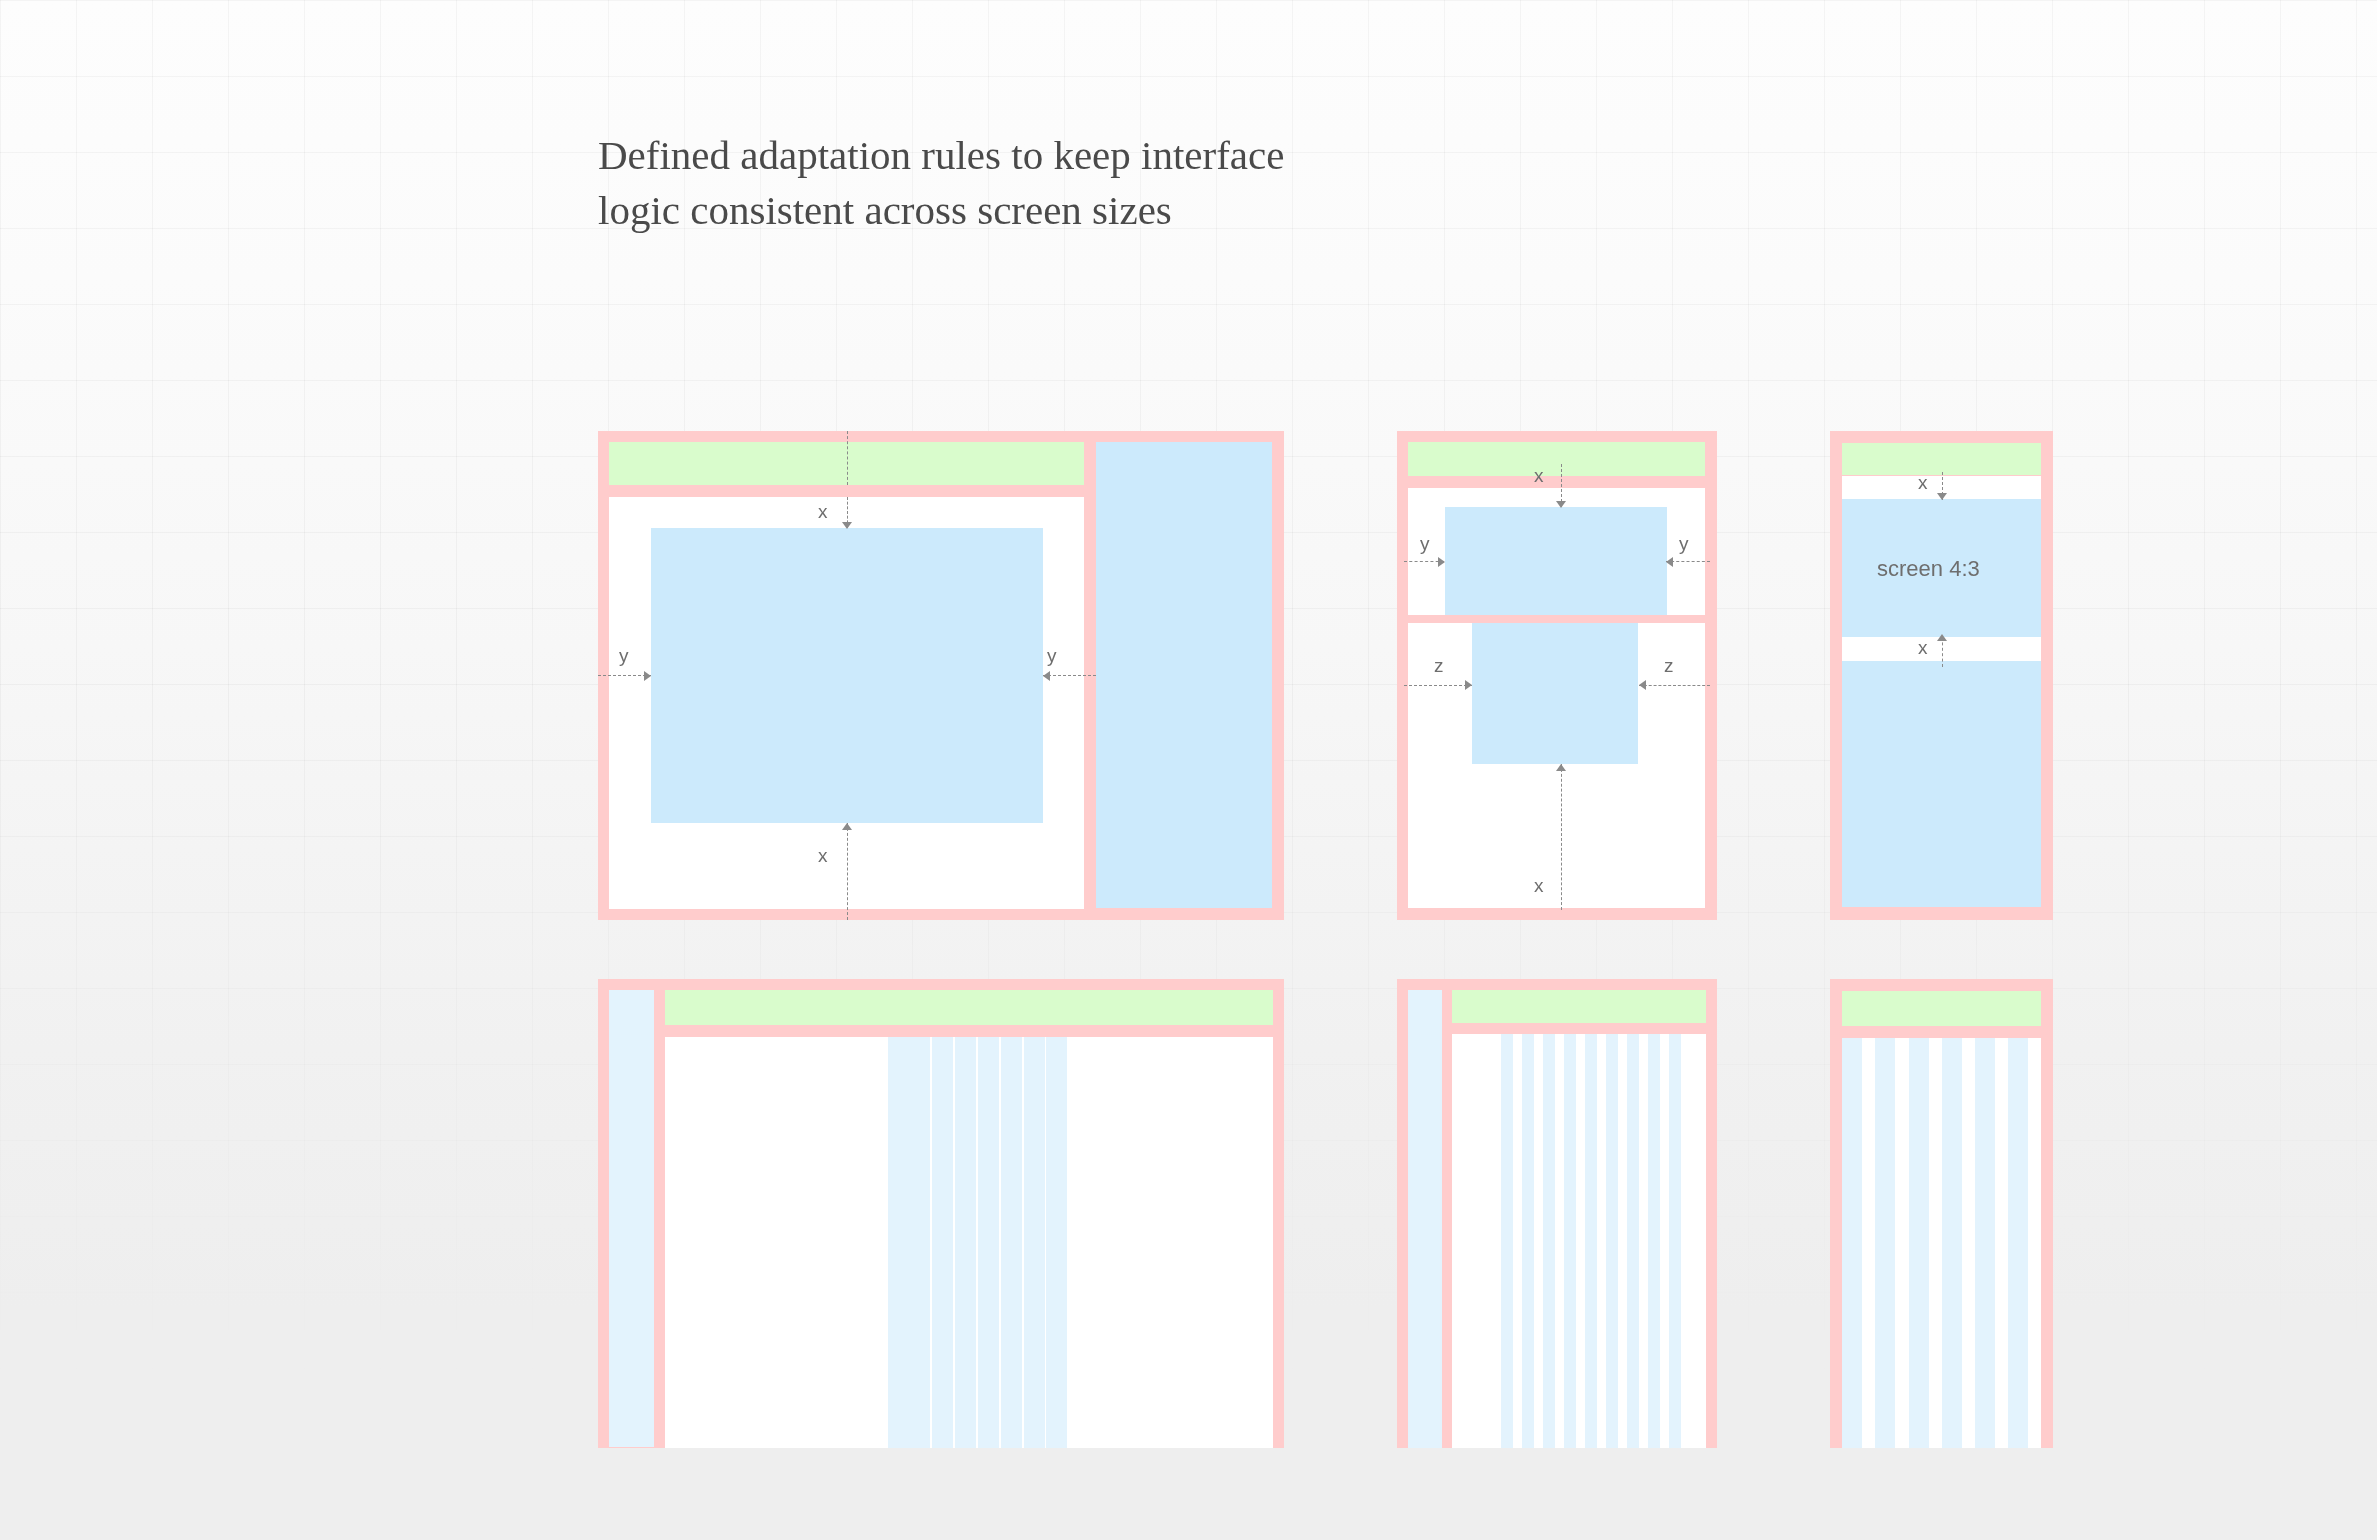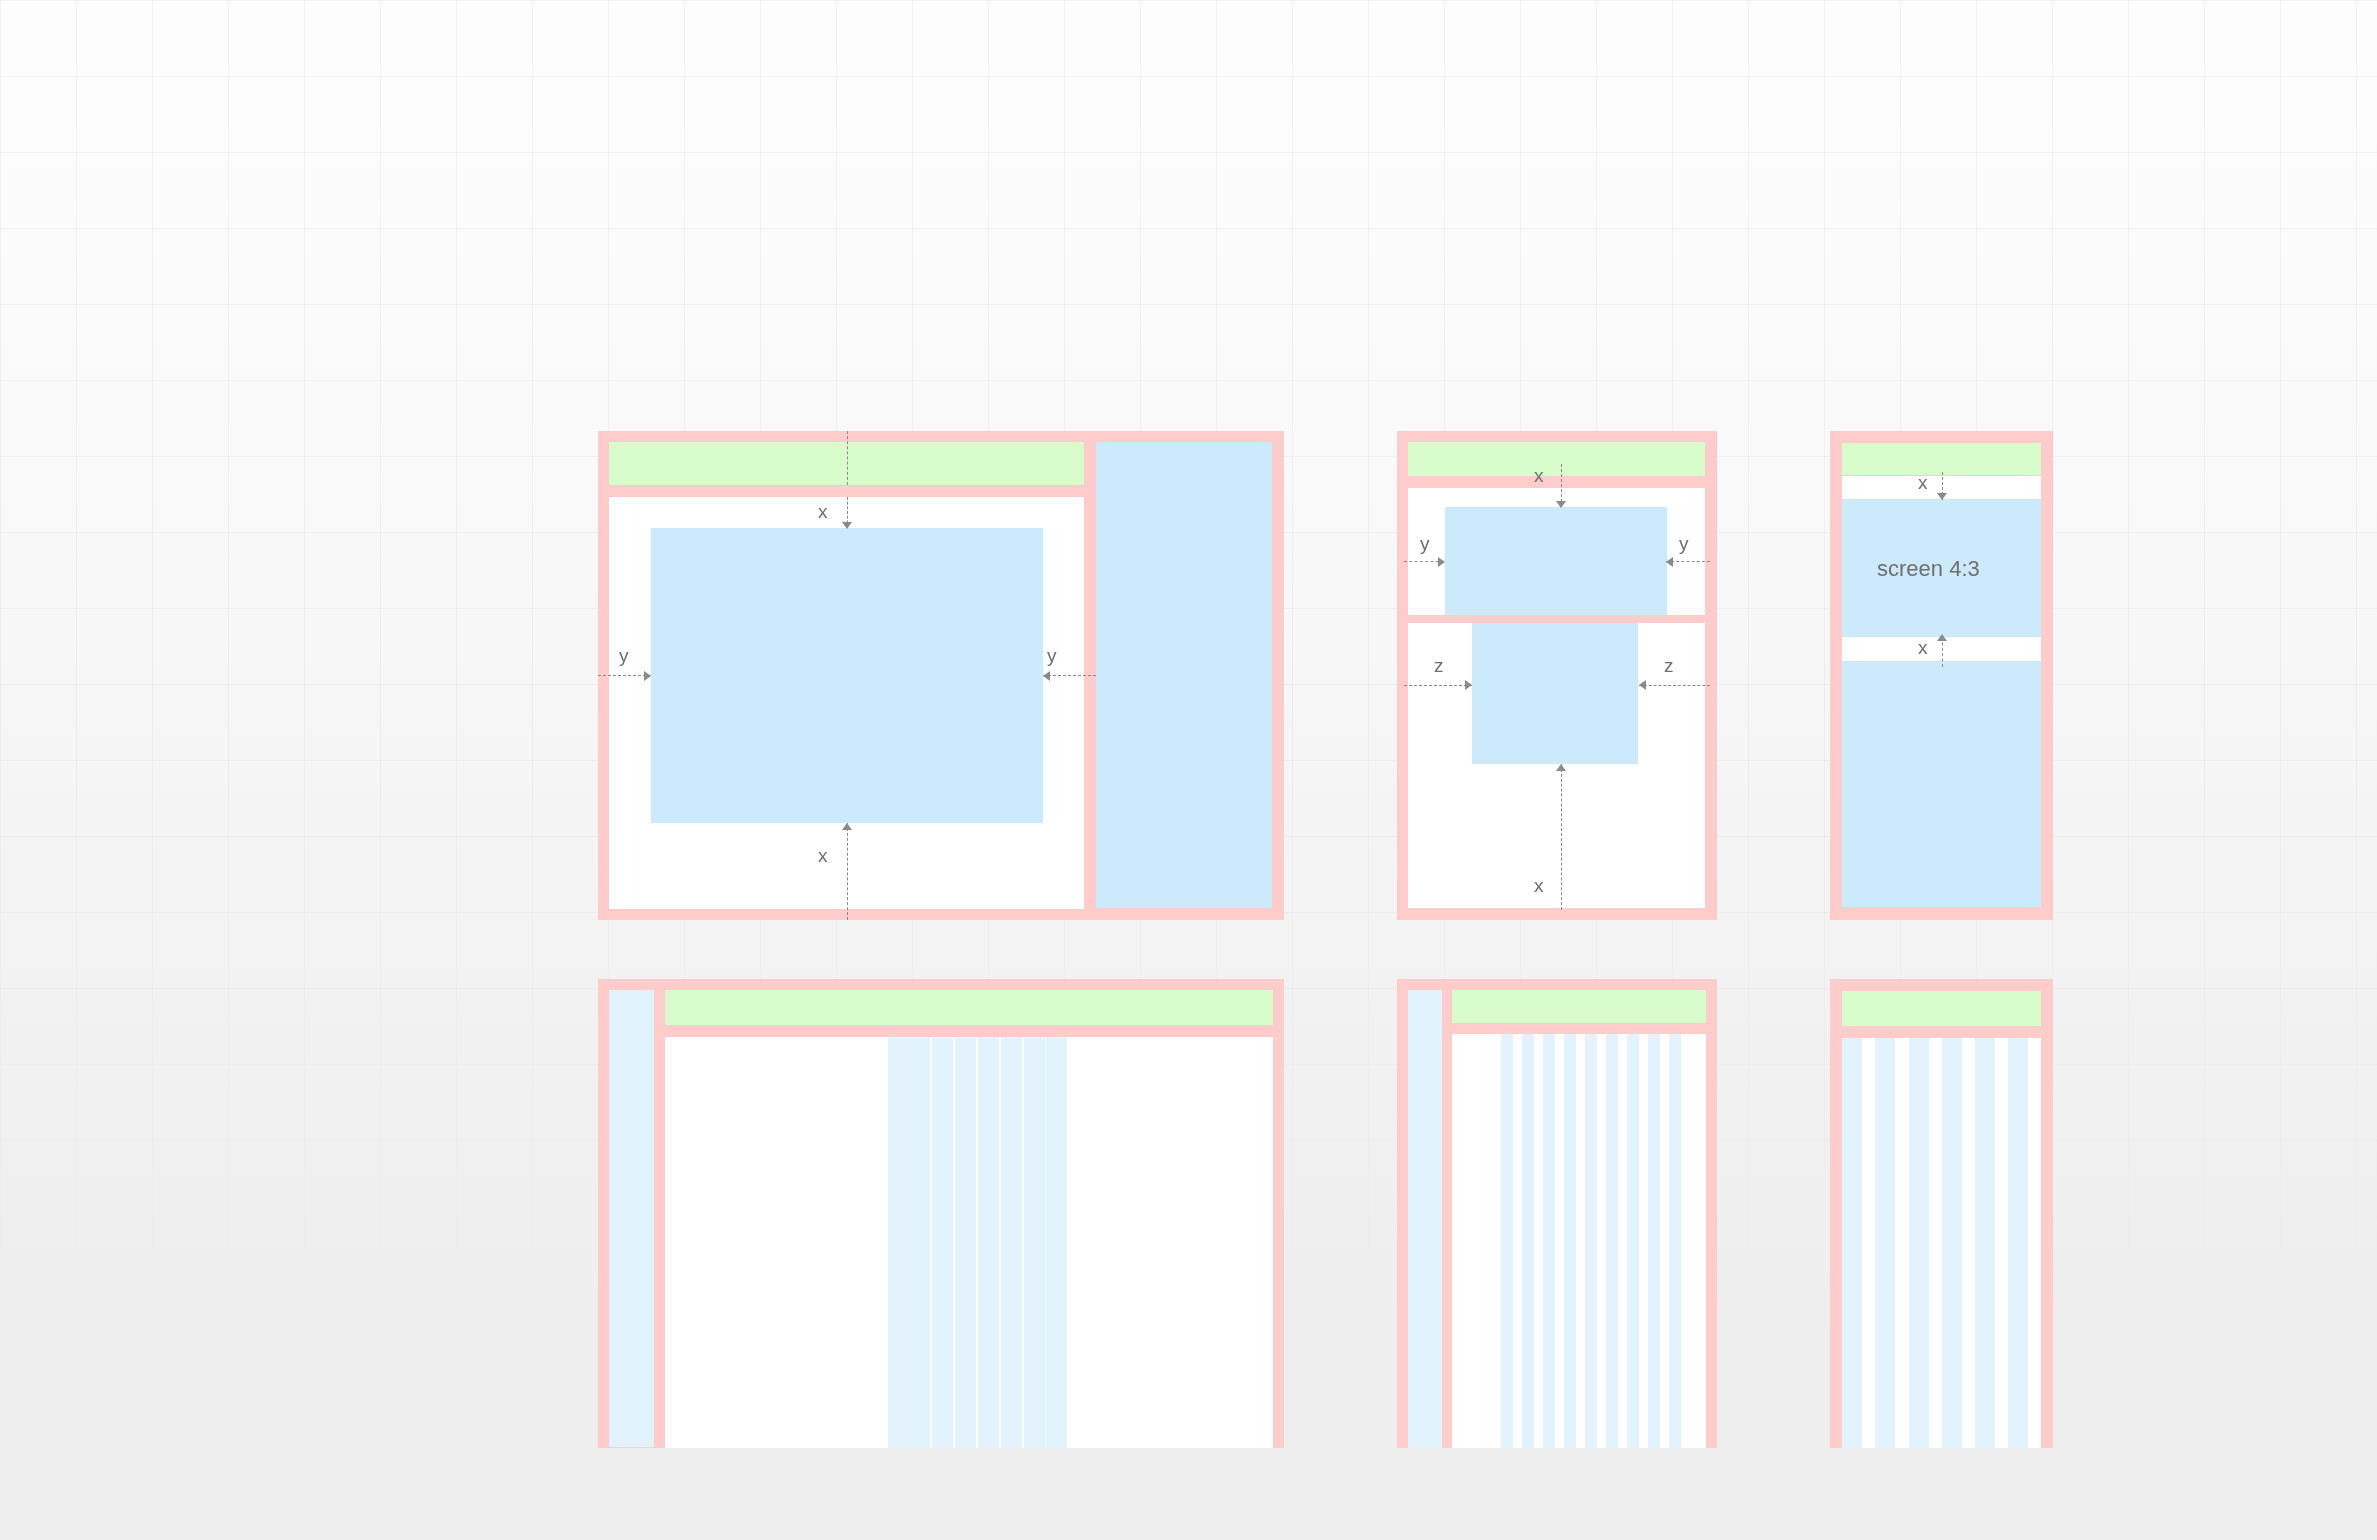--- a/index.html
+++ b/index.html
@@ -74,20 +74,22 @@
     font-size:22px;color:#6e6e6e;line-height:1;
     white-space:nowrap;
   }
 </style>
 </head>
 <body>
 
 <div class="bg-grid"></div>
 
 <div class="heading">
+  <div class="subtitle">Defined adaptation rules to keep interface
+logic consistent across screen sizes</div>
 </div>
 
 <div class="panel" style="left:598px;top:431px;width:686px;height:489px;">
 
   <div class="band-green" style="left:11.4px;top:11.4px;width:475px;height:43px;"></div>
 
   <div class="band-white" style="left:11.4px;top:66px;width:475px;height:412px;"></div>
 
   <div class="blk-blue" style="left:53px;top:97px;width:392px;height:295px;"></div>
 

